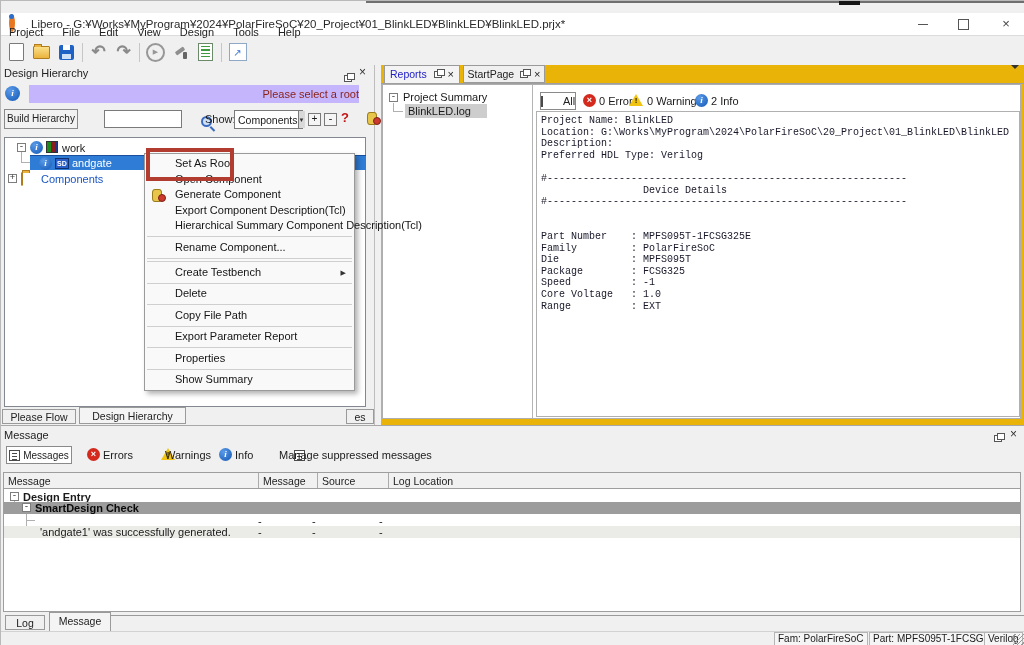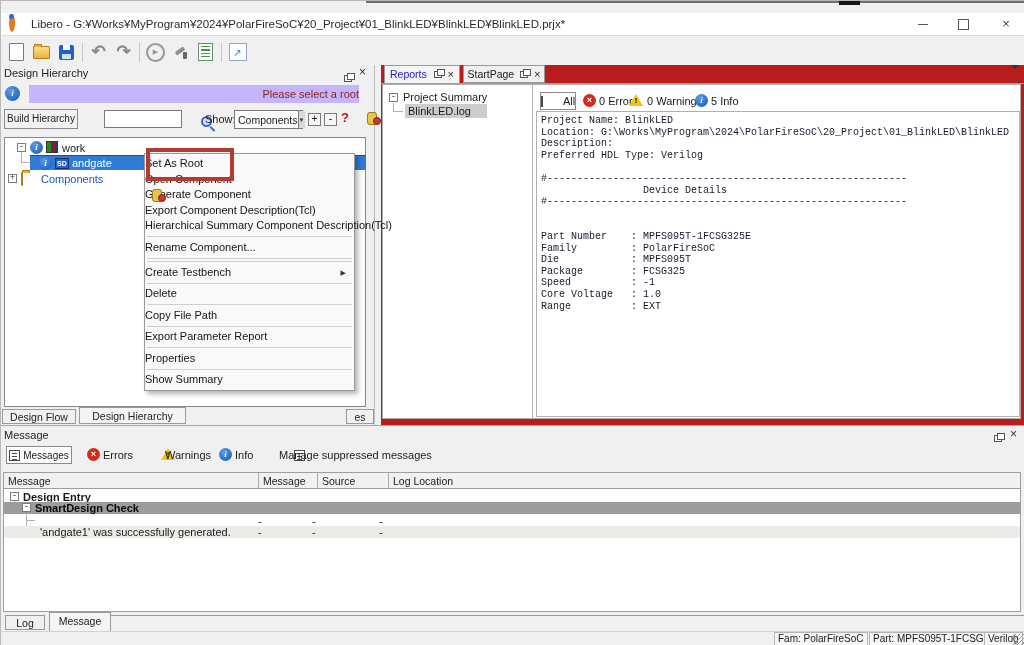--- a/index.html
+++ b/index.html
@@ -70,21 +70,21 @@
   .conn{background:#b0b0b0}
   .err-icon{display:inline-block;width:13px;height:13px;border-radius:50%;background:radial-gradient(circle at 35% 30%,#f0604a,#c41республик818);background:#d42a1e;color:#fff;font-size:9px;font-weight:bold;line-height:13px;text-align:center}
   .warn-icon{position:relative;display:inline-block;width:14px;height:12px}
   .warn-icon::before{content:"";position:absolute;left:0;top:0;width:0;height:0;
     border-left:7px solid transparent;border-right:7px solid transparent;border-bottom:12px solid #f2c412}
   .warn-icon i{position:absolute;left:0;right:0;top:2px;font-style:normal;font-weight:bold;font-size:8px;color:#201500;text-align:center;z-index:1}
   .list-ic{display:inline-block;width:11px;height:11px;border:1px solid #4a4a4a;background:#fff;position:relative}
   .list-ic::before{content:"";position:absolute;left:2px;right:2px;top:2px;height:1px;background:#4a4a4a;
     box-shadow:0 3px 0 #4a4a4a,0 6px 0 #4a4a4a}
   .cmenu{background:#f9f9f9;border:1px solid #9a9a9a;box-shadow:3px 3px 5px rgba(0,0,0,.3);padding:2px 0;z-index:40}
-  .mi{height:15.5px;line-height:15.5px;position:relative;font-size:11px;color:#141414;white-space:nowrap}
+  .mi{height:15.5px;line-height:15.5px;padding-left:30px;position:relative;font-size:11px;color:#141414;white-space:nowrap}
   .mi .mi-ic{position:absolute;left:7px;top:1px}
   .mi .sub{position:absolute;right:8px;top:0;font-size:7px;color:#333}
   .msep{border-top:1px solid #cfcfcf;margin:2.5px 2px}
   .red-box{border:4px solid #b23c30;z-index:50}
   .rpt-pre{font-family:"Liberation Mono","DejaVu Sans Mono",monospace;font-size:10px;line-height:11.6px;margin:0;color:#18182a}
   .th-cell{border-right:1px solid #ababab;padding-left:4px;line-height:16px;font-size:10.5px;color:#222;overflow:hidden}
   .grip{width:12px;height:12px;background:repeating-linear-gradient(135deg,transparent 0 2px,#9a9a9a 2px 3px)}
   .statbox{border:1px solid #b5b5b5;background:#f5f5f5;font-size:10px;line-height:12px;padding:0 3px;white-space:nowrap}
   .dd-list-ic{width:12px;height:10px;position:relative}
   .dd-list-ic::before{content:"";position:absolute;left:1px;right:1px;top:1px;height:1px;background:#555;box-shadow:0 2px 0 #555,0 4px 0 #2e6fd6}
@@ -104,20 +104,29 @@
     <div class="abs win-btn" style="left:945px;top:0">
         <span class="max-ic"></span>
       </div>
     <div class="abs win-btn" style="left:988px;top:0">
         <span class="close-x">×</span>
       </div>
   </div>
   <div class="abs" style="left:365px;top:0;width:659px;height:2px;background:#6f6f6f"></div>
   <div class="abs" style="left:838px;top:0;width:21px;height:4px;background:#161616"></div>
 
+  <div class="abs menubar" style="left:0;top:23px;width:1024px;height:16px">
+    <span class="menu-item">Project</span>
+    <span class="menu-item">File</span>
+    <span class="menu-item">Edit</span>
+    <span class="menu-item">View</span>
+    <span class="menu-item">Design</span>
+    <span class="menu-item">Tools</span>
+    <span class="menu-item">Help</span>
+  </div>
 
   <div class="abs toolbar" style="left:0;top:39px;width:1024px;height:24px">
     <span class="tbtn">
         <span class="doc"></span>
       </span>
     <span class="tbtn">
         <span class="folder"></span>
       </span>
     <span class="tbtn">
         <span class="floppy"></span>
@@ -182,26 +191,26 @@
         <span class="abs sd-badge" style="left:25px;top:2px">SD</span>
         <span class="abs tree-label" style="left:42px;top:1px;color:#fff">andgate</span>
       </div>
       
       <span class="abs exp" style="left:3px;top:36px">+</span>
       <span class="abs folder" style="left:16px;top:35px"></span>
       <span class="abs tree-label" style="left:36px;top:35px;color:#1a56c4">Components</span>
     </div>
 
     
-    <div class="abs tab" style="left:1px;top:344px;width:74px;height:15px;line-height:14px">Design Flow</div>
+    <div class="abs tab" style="left:1px;top:344px;width:74px;height:15px;line-height:14px">Please Flow</div>
     <div class="abs tab active" style="left:78px;top:342px;width:107px;height:17px;line-height:16px;border-bottom:1px solid #9a9a9a">Design Hierarchy</div>
     <div class="abs tab" style="left:345px;top:344px;width:28px;height:15px;line-height:14px">es</div>
   </div>
 
-  <div class="abs" style="left:380px;top:64px;width:644px;height:360px;background:#b91c1c">
+  <div class="abs" style="left:380px;top:64px;width:644px;height:360px;background:#eab308">
     
     <div class="abs tab active" style="left:3px;top:0;width:76px;height:18px;line-height:17px">
       <span style="color:#2020c8">Reports</span>
       <span class="float-ic" style="margin-left:4px"></span>
       <span style="font-size:11px">×</span>
     </div>
     <div class="abs tab" style="left:82px;top:0;width:82px;height:18px;line-height:17px">
       <span>StartPage</span>
       <span class="float-ic" style="margin-left:3px"></span>
       <span style="font-size:11px">×</span>
@@ -222,21 +231,21 @@
       
       <div class="abs btn" style="left:157px;top:7px;width:36px;height:18px;background:#fff;display:flex;align-items:center;justify-content:center;gap:20px">
         <span class="list-ic" style="width:9px;height:9px"></span>
         <span>All</span>
       </div>
       <span class="abs err-icon" style="left:200px;top:9px">×</span>
       <span class="abs" style="left:216px;top:10px">0 Errors</span>
       <span class="abs warn-icon" style="left:246px;top:9px"><i>!</i></span>
       <span class="abs" style="left:264px;top:10px">0 Warnings</span>
       <span class="abs info-badge" style="left:312px;top:9px">i</span>
-      <span class="abs" style="left:328px;top:10px">5 Info</span>
+      <span class="abs" style="left:328px;top:10px">2 Info</span>
 
       
       <div class="abs" style="left:153px;top:26px;width:484px;height:306px;background:#fff;border:1px solid #b0b0b0;overflow:hidden">
         <pre class="rpt-pre" style="margin:3px 0 0 4px">Project Name: BlinkLED
 Location: G:\Works\MyProgram\2024\PolarFireSoC\20_Project\01_BlinkLED\BlinkLED
 Description:
 Preferred HDL Type: Verilog
 
 #------------------------------------------------------------
                  Device Details

